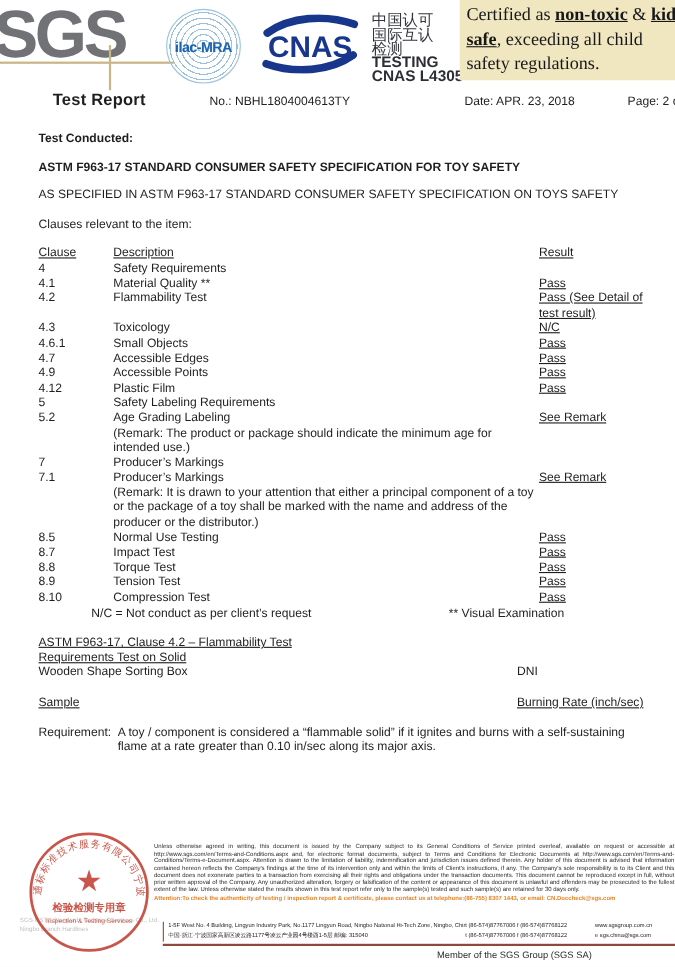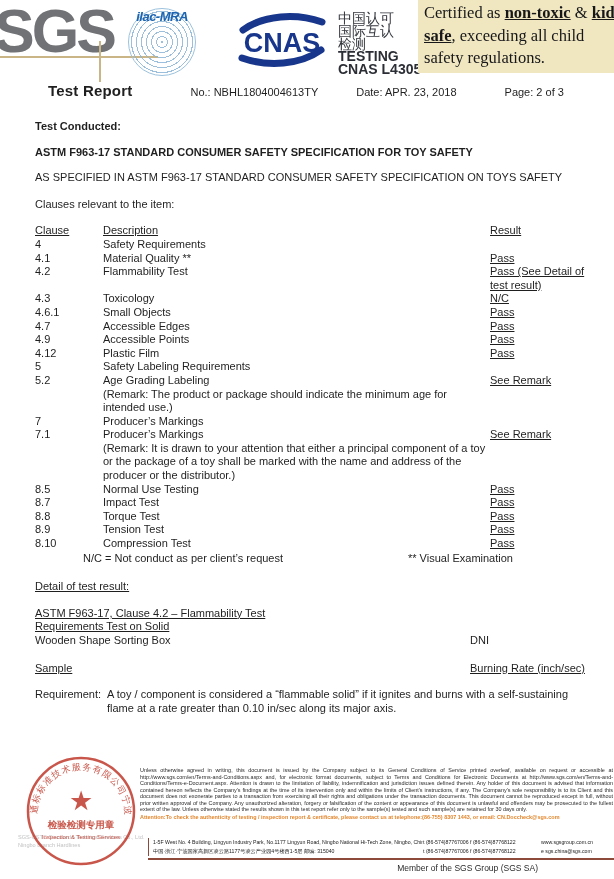--- a/index.html
+++ b/index.html
@@ -3,36 +3,36 @@
 <meta charset="utf-8">
 <style>
   html,body{margin:0;padding:0;background:#e8e8e8;}
   .page{position:relative;width:614px;height:879px;background:#ffffff;overflow:hidden;
         font-family:"Liberation Sans",sans-serif;color:#1f1f1f;}
   
   .sgs-logo{position:absolute;left:-6px;top:0;font-size:61px;font-weight:bold;color:#717275;
             letter-spacing:-3px;line-height:62px;}
   .rule-h{position:absolute;left:0;top:56px;width:158px;height:2px;background:#c9b586;}
   .rule-v{position:absolute;left:99px;top:41px;width:2px;height:41px;background:#c9b586;}
-  .ilac{position:absolute;left:128px;top:8px;width:66px;height:66px;border-radius:50%;
-        border:1px solid #9cc2de;display:flex;justify-content:center;
-        background:repeating-radial-gradient(circle at 50% 50%, rgba(138,180,214,.85) 0 1px, transparent 1px 5px);font-style:italic;}
+  .ilac{position:absolute;left:151px;top:8px;width:66px;height:66px;border-radius:50%;
+        border:1px solid #9cc2de;display:flex;align-items:center;justify-content:center;
+        background:repeating-radial-gradient(circle at 50% 50%, rgba(138,180,214,.85) 0 1px, transparent 1px 5px);}
   .ilac span{font-weight:bold;color:#1d64b0;font-size:13px;letter-spacing:-0.5px;
              text-shadow:0 0 1px #cfe2f0;}
   .cnas{position:absolute;left:236px;top:13px;}
   .accred{position:absolute;left:338px;top:12px;font-size:14px;line-height:12.8px;color:#33363c;}
   .accred .b{font-weight:bold;color:#2b2e34;}
   .banner{position:absolute;left:418px;top:0;width:209px;height:73px;background:#f0e7c0;
           font-family:"Liberation Serif",serif;font-size:16.5px;line-height:22.5px;
           padding:2px 4px 0 6px;box-sizing:border-box;color:#17171a;}
   .banner b{text-decoration:underline;}
   .title-row{position:absolute;left:48px;top:82px;display:flex;align-items:baseline;white-space:nowrap;gap:12px;}
   .title-row .title{font-size:15px;font-weight:bold;letter-spacing:0.2px;}
   .title-row .meta{font-size:11px;}
-  .m-no{margin-left:46px;} .m-date{margin-left:26px;text-align:center;} .m-page{margin-left:36px;}
+  .m-no{margin-left:46px;} .m-date{margin-left:92px;text-align:center;} .m-page{margin-left:36px;}
   
   .content{position:absolute;left:35px;top:112px;width:565px;font-size:11px;line-height:13.6px;}
   .bold{font-weight:bold;}
   .u{text-decoration:underline;}
   .sec-conducted{margin-top:8px;}
   .sec-standard{margin-top:12px;}
   .sec-specified{margin-top:12px;width:548px;}
   .sec-intro{margin-top:13px;}
   .ctable{margin-top:13px;}
   .trow{display:grid;grid-template-columns:68px 387px 110px;}
@@ -253,21 +253,20 @@
             </div>
     <div class="c-res u">Pass</div>
   </div>
 </div>
       <div class="footnote">
         <span>N/C = Not conduct as per client’s request</span>
         <span class="right">** Visual Examination</span>
       </div>
     </div>
 
-    <div class="u detail-head">Detail of test result:</div>
     <div class="u sub1">ASTM F963-17, Clause 4.2 – Flammability Test</div>
     <div class="u">Requirements Test on Solid</div>
 
     <div class="sample-row" style="margin-top:0;">
       <span>Wooden Shape Sorting Box</span>
       <span class="right">DNI</span>
     </div>
     <div class="sample-row">
       <span class="u">Sample</span>
       <span class="u right">Burning Rate (inch/sec)</span>

